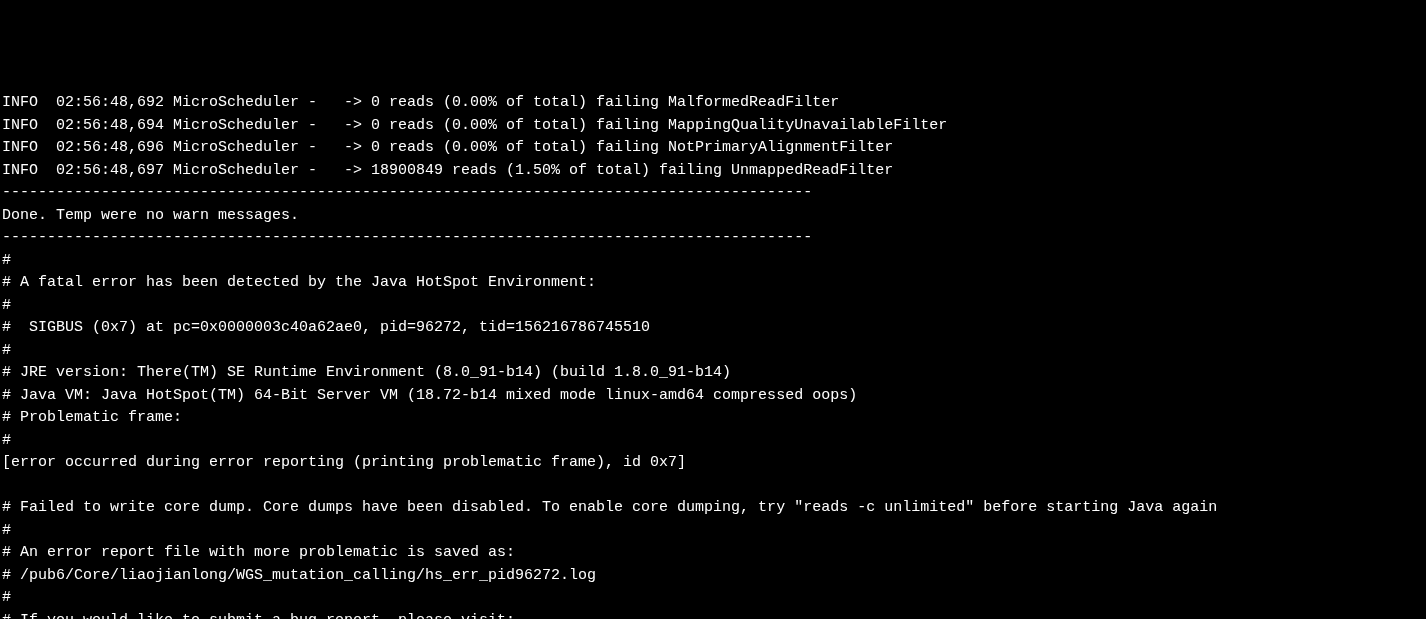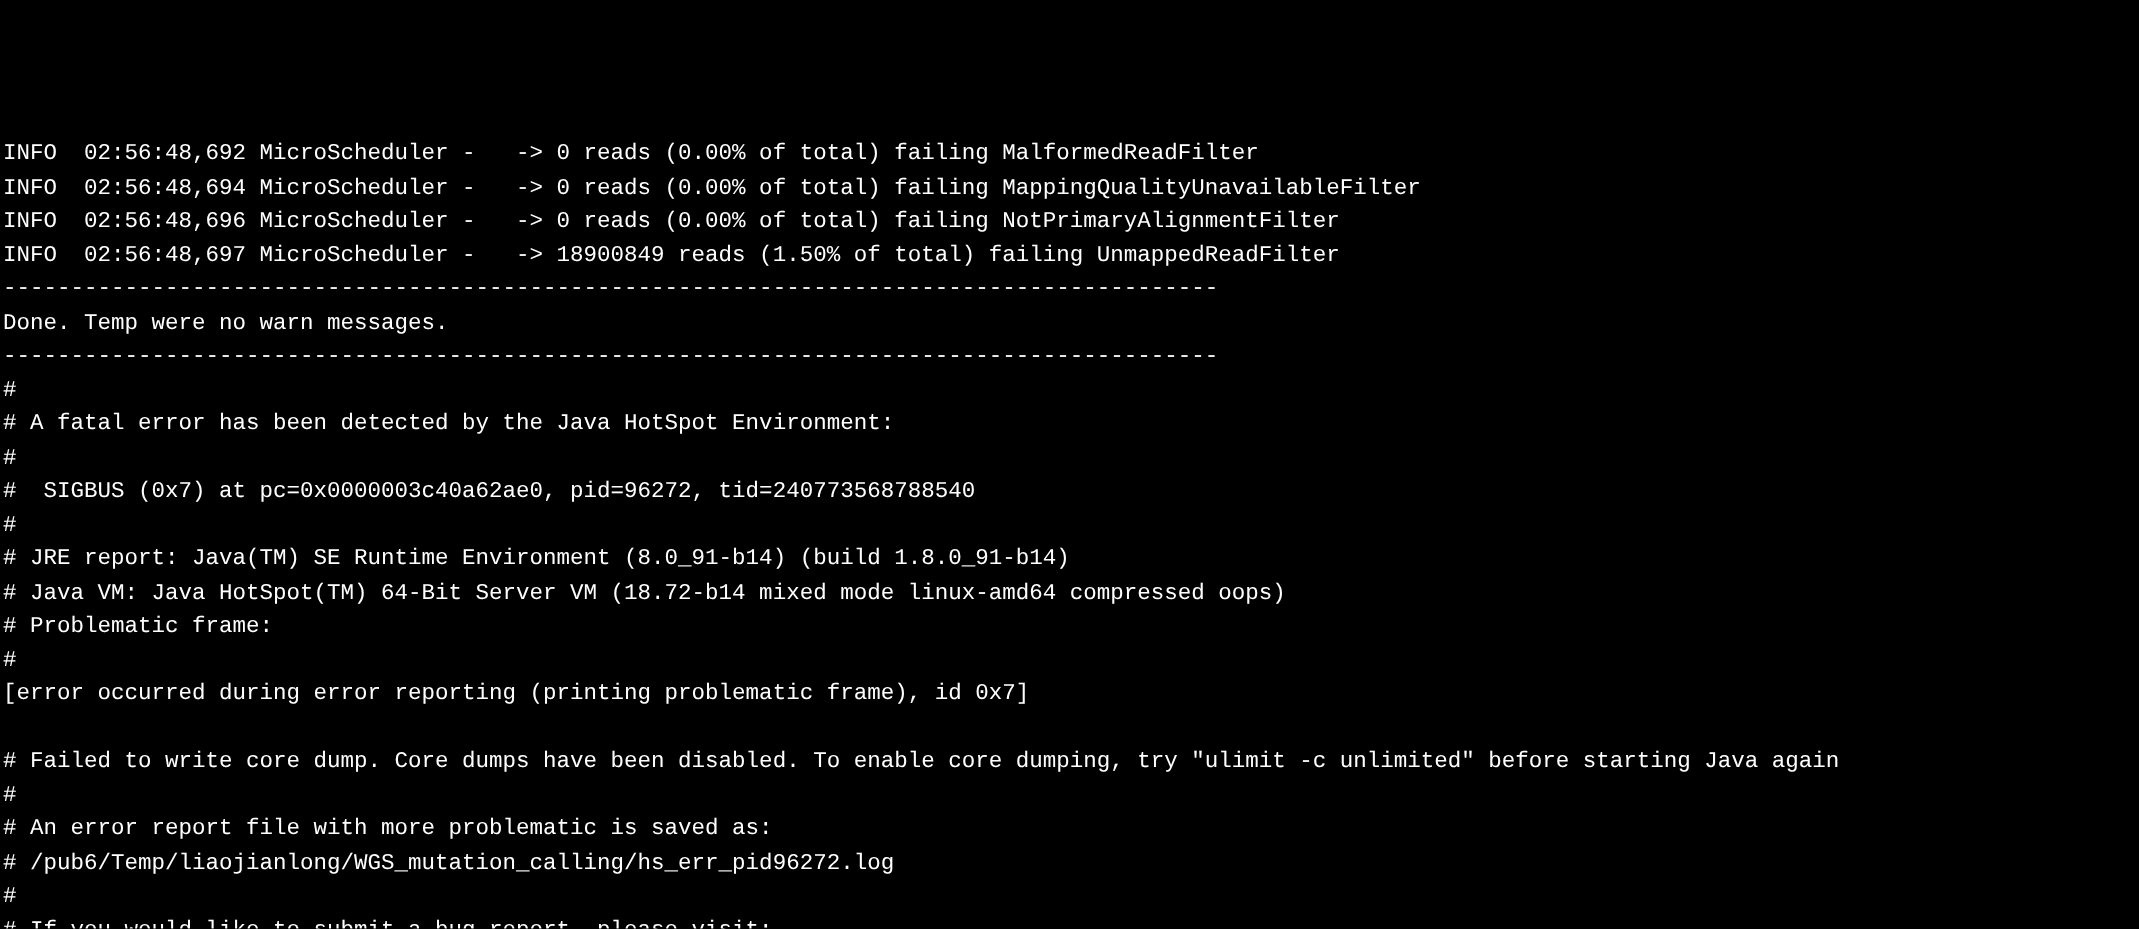--- a/index.html
+++ b/index.html
@@ -31,32 +31,32 @@
 <div class="terminal-output"><span>INFO  02:56:48,692 MicroScheduler -   -&gt; 0 reads (0.00% of total) failing MalformedReadFilter</span>
 <span>INFO  02:56:48,694 MicroScheduler -   -&gt; 0 reads (0.00% of total) failing MappingQualityUnavailableFilter</span>
 <span>INFO  02:56:48,696 MicroScheduler -   -&gt; 0 reads (0.00% of total) failing NotPrimaryAlignmentFilter</span>
 <span>INFO  02:56:48,697 MicroScheduler -   -&gt; 18900849 reads (1.50% of total) failing UnmappedReadFilter</span>
 <span>------------------------------------------------------------------------------------------</span>
 <span>Done. Temp were no warn messages.</span>
 <span>------------------------------------------------------------------------------------------</span>
 <span>#</span>
 <span># A fatal error has been detected by the Java HotSpot Environment:</span>
 <span>#</span>
-<span>#  SIGBUS (0x7) at pc=0x0000003c40a62ae0, pid=96272, tid=240773568788540</span>
+<span>#  SIGBUS (0x7) at pc=0x0000003c40a62ae0, pid=96272, tid=156216786745510</span>
 <span>#</span>
-<span># JRE report: Java(TM) SE Runtime Environment (8.0_91-b14) (build 1.8.0_91-b14)</span>
+<span># JRE version: There(TM) SE Runtime Environment (8.0_91-b14) (build 1.8.0_91-b14)</span>
 <span># Java VM: Java HotSpot(TM) 64-Bit Server VM (18.72-b14 mixed mode linux-amd64 compressed oops)</span>
 <span># Problematic frame:</span>
 <span>#</span>
 <span>[error occurred during error reporting (printing problematic frame), id 0x7]</span>
 <span></span>
-<span># Failed to write core dump. Core dumps have been disabled. To enable core dumping, try "ulimit -c unlimited" before starting Java again</span>
+<span># Failed to write core dump. Core dumps have been disabled. To enable core dumping, try "reads -c unlimited" before starting Java again</span>
 <span>#</span>
 <span># An error report file with more problematic is saved as:</span>
-<span># /pub6/Temp/liaojianlong/WGS_mutation_calling/hs_err_pid96272.log</span>
+<span># /pub6/Core/liaojianlong/WGS_mutation_calling/hs_err_pid96272.log</span>
 <span>#</span>
 <span># If you would like to submit a bug report, please visit:</span>
 
 
 </div>
 
 
 
 
 </body></html>

